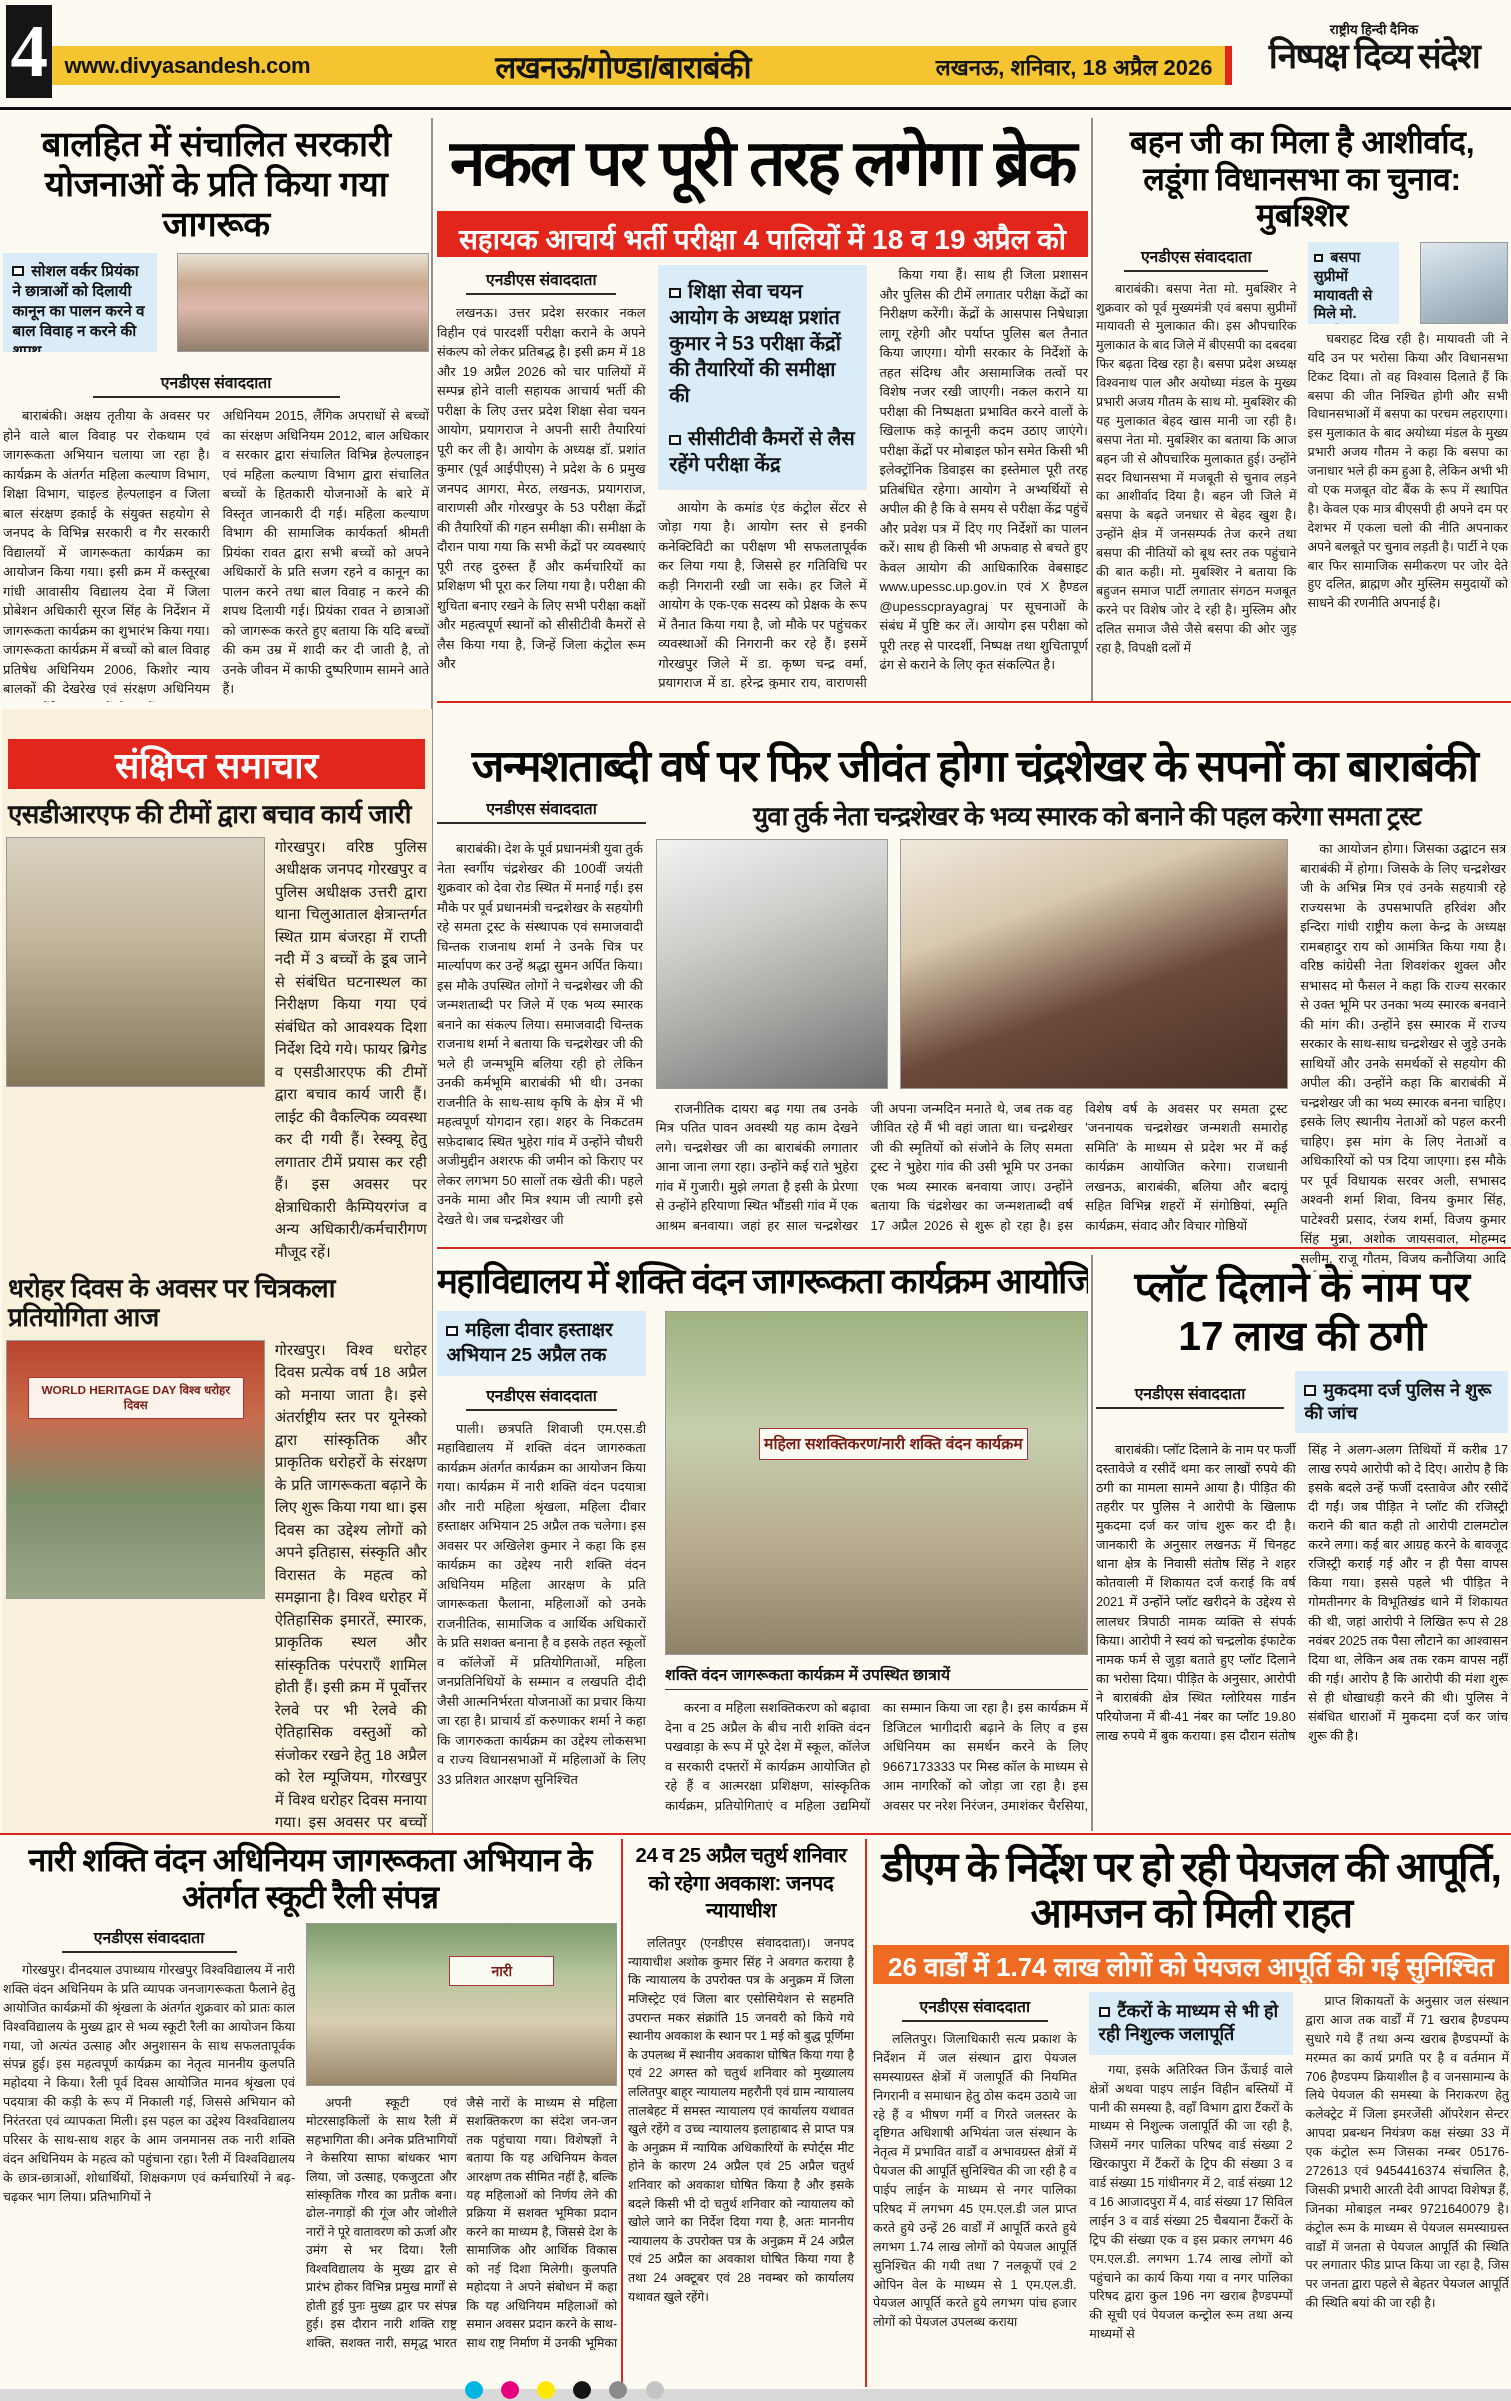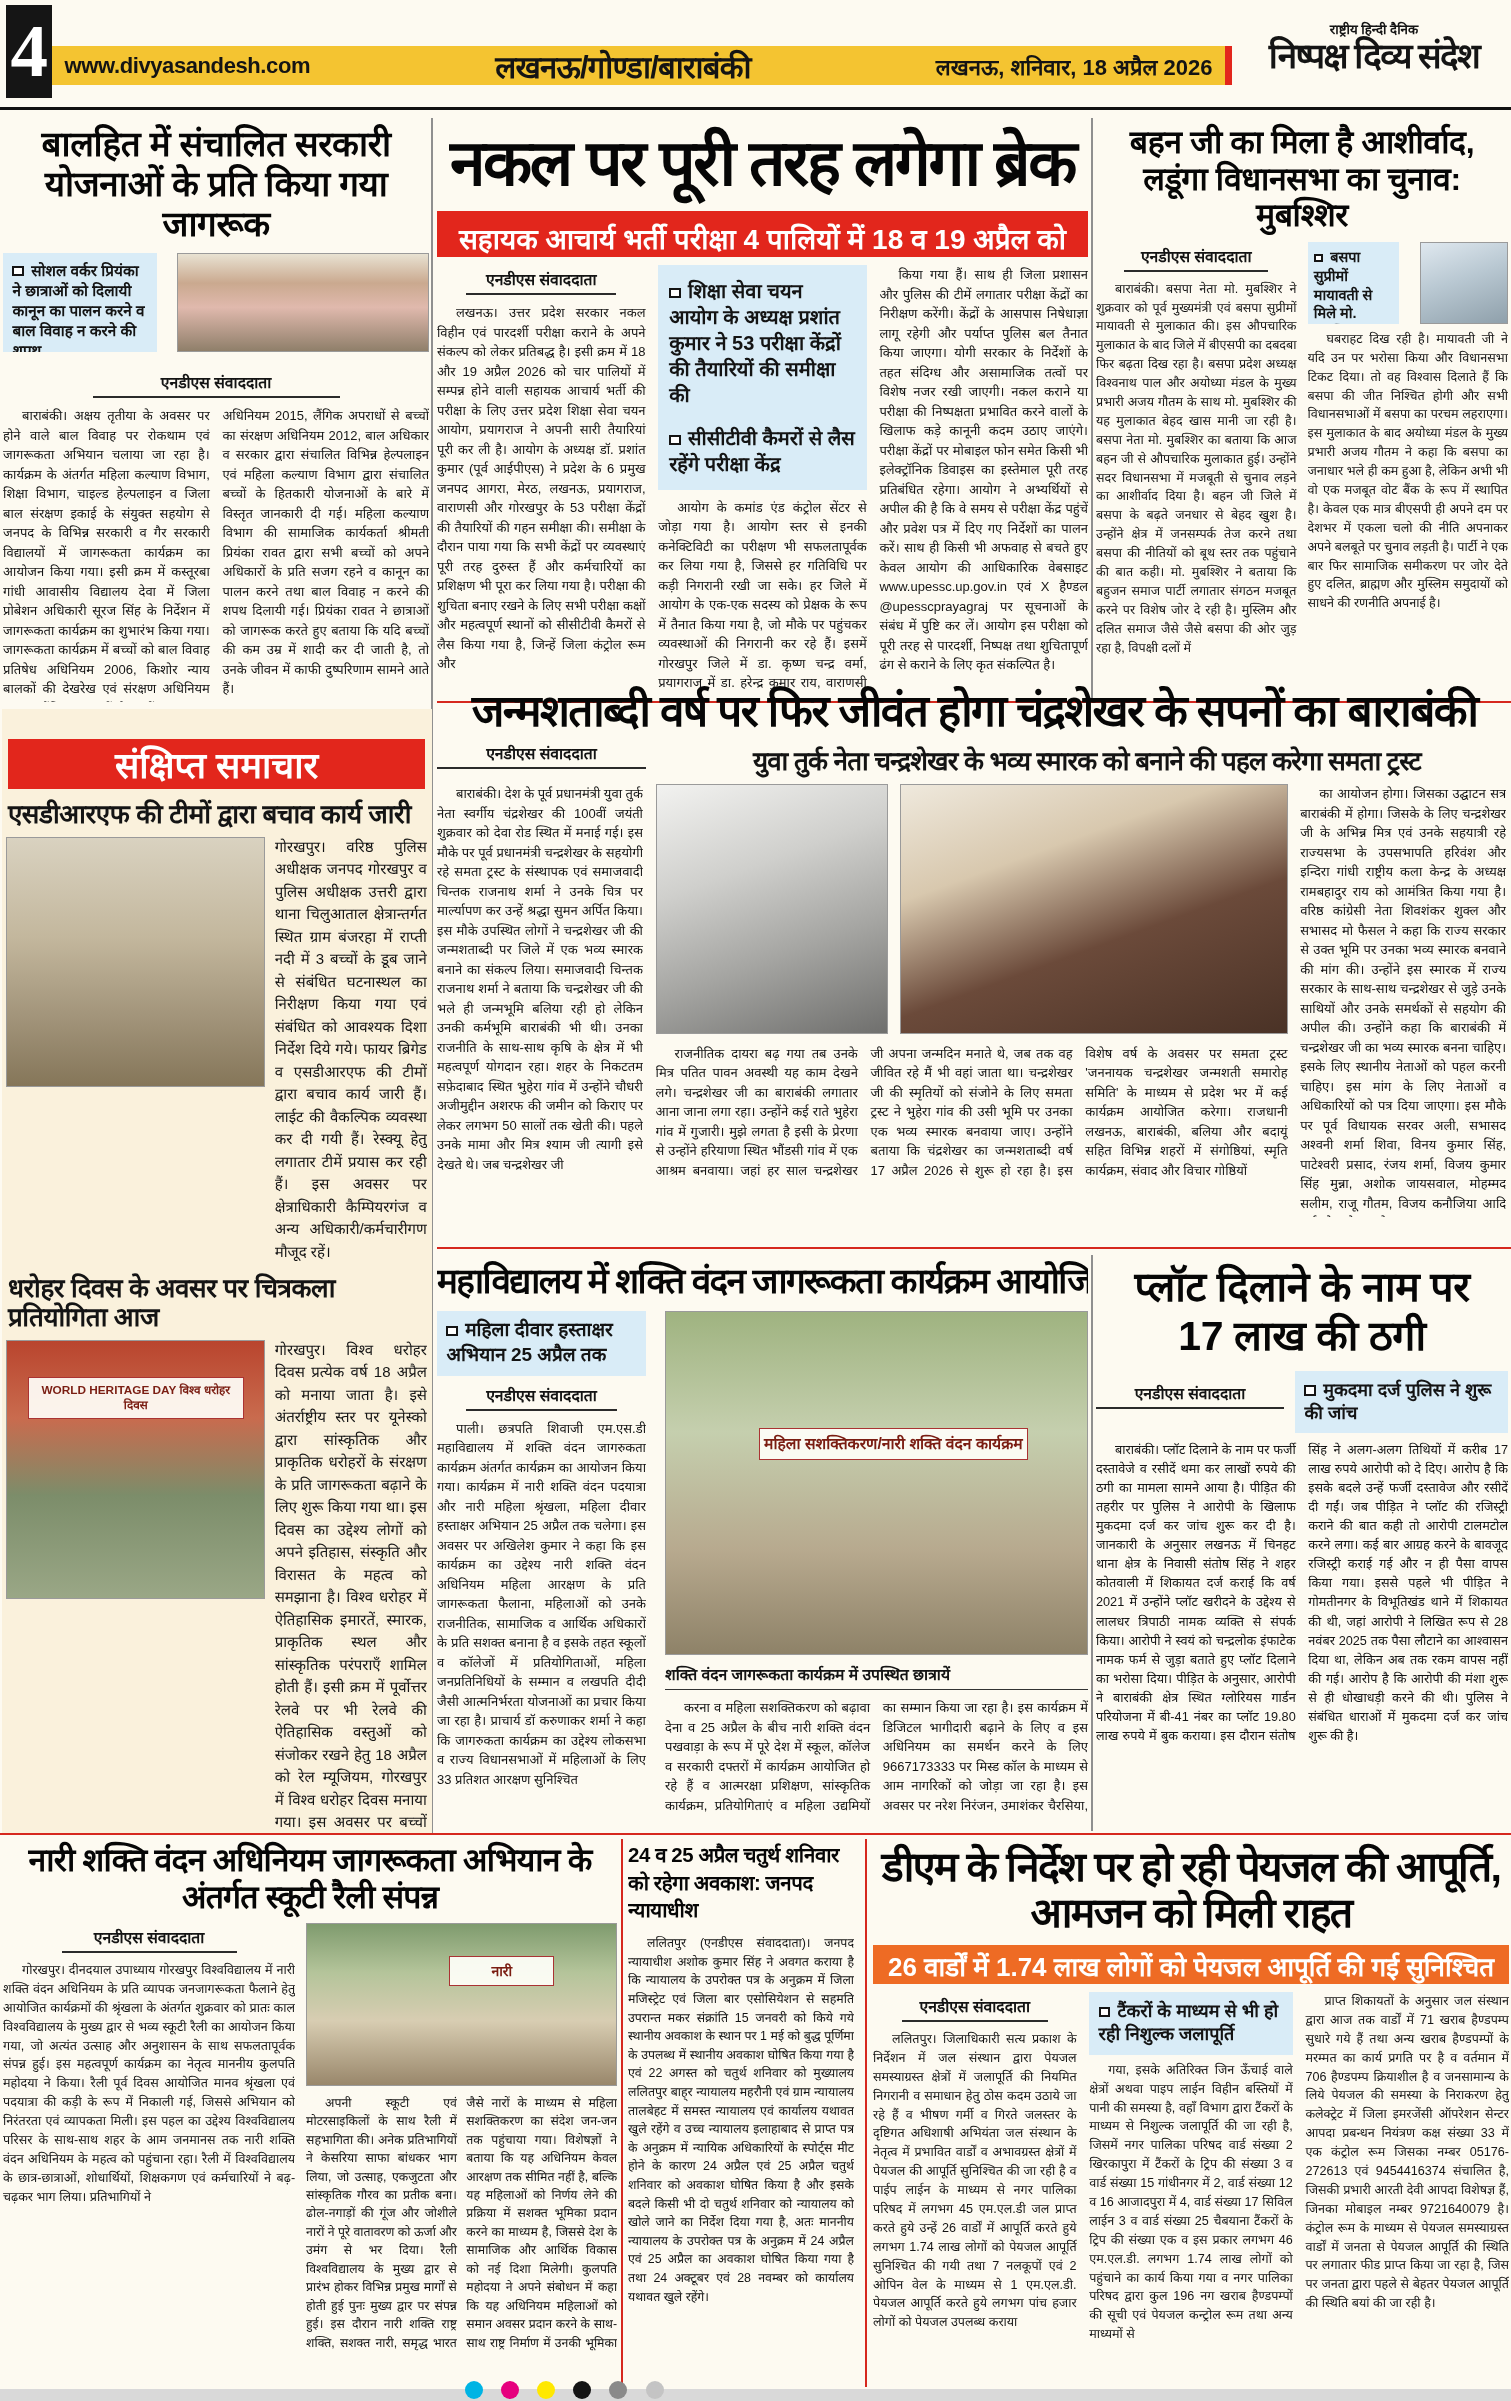--- a/index.html
+++ b/index.html
@@ -135,21 +135,21 @@
     <div class="photo g-heritage" style="float:left;width:259px;height:259px;margin:1.6px 9.4px 3.1px 0">
       <div class="ptag" style="font-size:11.8px">WORLD HERITAGE DAY विश्व धरोहर दिवस</div>
     </div>
     <div class="brief-body">गोरखपुर। विश्व धरोहर दिवस प्रत्येक वर्ष 18 अप्रैल को मनाया जाता है। इसे अंतर्राष्ट्रीय स्तर पर यूनेस्को द्वारा सांस्कृतिक और प्राकृतिक धरोहरों के संरक्षण के प्रति जागरूकता बढ़ाने के लिए शुरू किया गया था। इस दिवस का उद्देश्य लोगों को अपने इतिहास, संस्कृति और विरासत के महत्व को समझाना है। विश्व धरोहर में ऐतिहासिक इमारतें, स्मारक, प्राकृतिक स्थल और सांस्कृतिक परंपराएँ शामिल होती हैं। इसी क्रम में पूर्वोत्तर रेलवे पर भी रेलवे की ऐतिहासिक वस्तुओं को संजोकर रखने हेतु 18 अप्रैल को रेल म्यूजियम, गोरखपुर में विश्व धरोहर दिवस मनाया गया। इस अवसर पर बच्चों के लिए निबन्ध, सामान्य ज्ञान एवं चित्रकला प्रतियोगिता का आयोजन कर बच्चों के ज्ञान को परखा गया तथा उन्हें रेल म्यूजियम में रखे विरासत की जानकारी दी गई और धरोहरों के संरक्षण में भागीदारी देने एवं महत्व तथा विरासत को संजोकर रखने हेतु प्रोत्साहित किया गया।</div>
   </div>
   <div class="clear"></div>
 
   <div class="clear"></div>
 </div>
 
-<div class="abs" style="left:437px;top:681px;width:1075px;height:536px;overflow:hidden">
+<div class="abs" style="left:437px;top:736px;width:1075px;height:536px;overflow:hidden">
   <div class="hl" style="font-size:44px;white-space:nowrap;letter-spacing:-1.6px;padding:4.7px 0 6.3px">जन्मशताब्दी वर्ष पर फिर जीवंत होगा चंद्रशेखर के सपनों का बाराबंकी</div>
   <div style="display:flex;align-items:flex-start;gap:15.7px;margin-bottom:6.3px">
     <span class="byline" style="width:209px;margin:0">एनडीएस संवाददाता</span>
     <div style="flex:1;text-align:center;font-weight:bold;font-size:26px;letter-spacing:-0.8px">युवा तुर्क नेता चन्द्रशेखर के भव्य स्मारक को बनाने की पहल करेगा समता ट्रस्ट</div>
   </div>
   <div style="display:flex;gap:12.6px;height:440px;overflow:hidden">
     <div class="body-text" style="width:206px;height:auto">
       <span>बाराबंकी। देश के पूर्व प्रधानमंत्री युवा तुर्क नेता स्वर्गीय चंद्रशेखर की 100वीं जयंती शुक्रवार को देवा रोड स्थित में मनाई गई। इस मौके पर पूर्व प्रधानमंत्री चन्द्रशेखर के सहयोगी रहे समता ट्रस्ट के संस्थापक एवं समाजवादी चिन्तक राजनाथ शर्मा ने उनके चित्र पर मार्ल्यापण कर उन्हें श्रद्धा सुमन अर्पित किया। इस मौके उपस्थित लोगों ने चन्द्रशेखर जी की जन्मशताब्दी पर जिले में एक भव्य स्मारक बनाने का संकल्प लिया। समाजवादी चिन्तक राजनाथ शर्मा ने बताया कि चन्द्रशेखर जी की भले ही जन्मभूमि बलिया रही हो लेकिन उनकी कर्मभूमि बाराबंकी भी थी। उनका राजनीति के साथ-साथ कृषि के क्षेत्र में भी महत्वपूर्ण योगदान रहा। शहर के निकटतम सफ़ेदाबाद स्थित भुहेरा गांव में उन्होंने चौधरी अजीमुद्दीन अशरफ की जमीन को किराए पर लेकर लगभग 50 सालों तक खेती की। पहले उनके मामा और मित्र श्याम जी त्यागी इसे देखते थे। जब चन्द्रशेखर जी</span>
     </div>
     <div style="width:632px">
@@ -226,21 +226,21 @@
       </div>
       <div class="cols2 body-text" style="height:259px;font-size:12.3px;column-gap:9.4px">
         <span>अपनी स्कूटी एवं मोटरसाइकिलों के साथ रैली में सहभागिता की। अनेक प्रतिभागियों ने केसरिया साफा बांधकर भाग लिया, जो उत्साह, एकजुटता और सांस्कृतिक गौरव का प्रतीक बना। ढोल-नगाड़ों की गूंज और जोशीले नारों ने पूरे वातावरण को ऊर्जा और उमंग से भर दिया। रैली विश्वविद्यालय के मुख्य द्वार से प्रारंभ होकर विभिन्न प्रमुख मार्गों से होती हुई पुनः मुख्य द्वार पर संपन्न हुई। इस दौरान नारी शक्ति राष्ट्र शक्ति, सशक्त नारी, समृद्ध भारत जैसे नारों के माध्यम से महिला सशक्तिकरण का संदेश जन-जन तक पहुंचाया गया। विशेषज्ञों ने बताया कि यह अधिनियम केवल आरक्षण तक सीमित नहीं</span>
         <span>है, बल्कि यह महिलाओं को निर्णय लेने की प्रक्रिया में सशक्त भूमिका प्रदान करने का माध्यम है, जिससे देश के सामाजिक और आर्थिक विकास को नई दिशा मिलेगी। कुलपति महोदया ने अपने संबोधन में कहा कि यह अधिनियम महिलाओं को समान अवसर प्रदान करने के साथ-साथ राष्ट्र निर्माण में उनकी भूमिका को सशक्त बनाने का एक ऐतिहासिक कदम है। कार्यक्रम की नोडल अधिकारी प्रो. दिव्या रानी सिंह ने सभी प्रतिभागियों के प्रति आभार व्यक्त करते हुए कहा कि ऐसे आयोजन समाज में जागरूकता लाने के साथ-साथ महिलाओं के प्रति सम्मान और समानता की भावना को सुदृढ़ करते हैं।</span>
       </div>
     </div>
   </div>
 </div>
 
 <div class="abs" style="left:628px;top:1839px;width:226px;height:548px;overflow:hidden">
-  <div class="hl" style="font-size:20.4px;line-height:1.35;text-align:left;padding:3.1px 0 9.4px">24 व 25 अप्रैल चतुर्थ शनिवार को रहेगा अवकाश: जनपद न्यायाधीश</div>
+  <div class="hl" style="font-size:20.4px;line-height:1.35;text-align:center;padding:3.1px 0 9.4px">24 व 25 अप्रैल चतुर्थ शनिवार को रहेगा अवकाश: जनपद न्यायाधीश</div>
   <div class="body-text" style="font-size:12.4px;height:471px">
     <span>ललितपुर (एनडीएस संवाददाता)। जनपद न्यायाधीश अशोक कुमार सिंह ने अवगत कराया है कि न्यायालय के उपरोक्त पत्र के अनुक्रम में जिला मजिस्ट्रेट एवं जिला बार एसोसियेशन से सहमति उपरान्त मकर संक्रांति 15 जनवरी को किये गये स्थानीय अवकाश के स्थान पर 1 मई को बुद्ध पूर्णिमा के उपलब्ध में स्थानीय अवकाश घोषित किया गया है एवं 22 अगस्त को चतुर्थ शनिवार को मुख्यालय ललितपुर बाह्‌र न्यायालय महरौनी एवं ग्राम न्यायालय तालबेहट में समस्त न्यायालय एवं कार्यालय यथावत खुले रहेंगे व उच्च न्यायालय इलाहाबाद से प्राप्त पत्र के अनुक्रम में न्यायिक अधिकारियों के स्पोर्ट्स मीट होने के कारण 24 अप्रैल एवं 25 अप्रैल चतुर्थ शनिवार को अवकाश घोषित किया है और इसके बदले किसी भी दो चतुर्थ शनिवार को न्यायालय को खोले जाने का निर्देश दिया गया है, अतः माननीय न्यायालय के उपरोक्त पत्र के अनुक्रम में 24 अप्रैल एवं 25 अप्रैल का अवकाश घोषित किया गया है तथा 24 अक्टूबर एवं 28 नवम्बर को कार्यालय यथावत खुले रहेंगे।</span>
   </div>
 </div>
 
 <div class="redline" style="left:621px;top:1839px;width:1.6px;height:548px"></div>
 <div class="redline" style="left:865px;top:1839px;width:1.6px;height:548px"></div>
 
 <div class="abs" style="left:873px;top:1839px;width:636px;height:548px;overflow:hidden">
   <div class="hl" style="font-size:41px;letter-spacing:-1.6px;padding:4.7px 0 7.9px">डीएम के निर्देश पर हो रही पेयजल की आपूर्ति, आमजन को मिली राहत</div>

